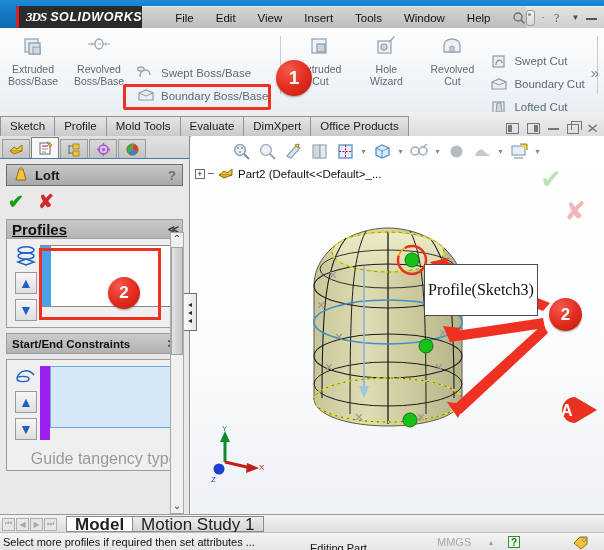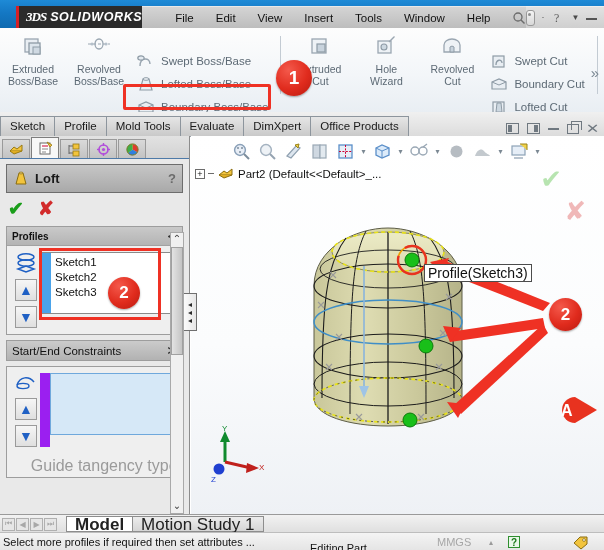--- a/index.html
+++ b/index.html
@@ -122,38 +122,38 @@
     border-bottom:1px solid #4e7aa8;
   }
   .pm-tab{
     width:28px;height:19px;border:1px solid #9a9a9a;border-bottom:none;
     background:linear-gradient(to bottom,#d9d9d9,#c3c3c3);
     display:flex;align-items:center;justify-content:center;cursor:default;box-sizing:border-box;
   }
   .pm-tab.active{background:#f7f7f7;height:21px;border-color:#7d7d7d;}
 
   .pm-head{
-    margin:5px 6px 0 6px;height:29px;border:1px solid #6d6d6d;
+    margin:5px 6px 0 6px;height:22px;border:1px solid #6d6d6d;
     background:linear-gradient(to bottom,#c6c6c6,#a9a9a9);
     display:flex;align-items:center;padding:0 6px;box-sizing:border-box;
   }
   .pm-head .ttl{font-size:13px;font-weight:bold;color:#1a1a1a;margin-left:6px;}
   .pm-head .qm{margin-left:auto;font-size:13px;font-weight:bold;color:#6b6b6b;cursor:default;}
 
   .pm-okrow{height:30px;display:flex;align-items:center;padding-left:8px;gap:14px;}
   .ok-check{font-size:19px;color:#1a9e1a;font-weight:bold;cursor:default;line-height:1;}
   .ok-x{font-size:19px;color:#d22b2b;font-weight:bold;cursor:default;line-height:1;}
 
   .sec{margin:3px 6px 0 6px;border:1px solid #9d9d9d;background:#efefef;box-sizing:border-box;}
   .sec-head{
     height:19px;display:flex;align-items:center;padding:0 5px;
     background:linear-gradient(to bottom,#c9c9c9,#b4b4b4);
     border-bottom:1px solid #a2a2a2;box-sizing:border-box;
   }
-  .sec-head .st{font-size:10px;font-weight:bold;color:#111;}
+  .sec-head .st{font-size:15px;font-weight:bold;color:#111;text-decoration:underline;}
   .sec-head .chev{margin-left:auto;font-size:11px;color:#333;font-weight:bold;letter-spacing:-2px;}
   .sec-body{display:flex;padding:6px 6px 6px 5px;}
   .sec-tools{width:28px;display:flex;flex-direction:column;align-items:center;gap:5px;}
   .tool-btn{
     width:22px;height:22px;border:1px solid #9a9a9a;background:linear-gradient(to bottom,#f6f6f6,#dfdfdf);
     display:flex;align-items:center;justify-content:center;cursor:default;box-sizing:border-box;
   }
   .arrow-up,.arrow-dn{color:#1f60c4;font-size:14px;font-weight:bold;line-height:1;}
   .listbox{
     flex:1;height:62px;border:1px solid #8a8a8a;background:#fff;display:flex;box-sizing:border-box;
@@ -162,21 +162,21 @@
   .lb-items{flex:1;padding:2px 4px;}
   .lb-item{font-size:11.5px;color:#111;line-height:15px;cursor:default;}
   .gc-box{flex:1;height:62px;border:1px solid #6fa8dc;background:#d6e8f7;box-sizing:border-box;}
   .gc-tan{text-align:right;font-size:16px;color:#9a9a9a;padding:4px 0 2px 0;}
 
   .sec-collapsed{
     margin:5px 6px 0 6px;height:21px;border:1px solid #9d9d9d;
     background:linear-gradient(to bottom,#cbcbcb,#b2b2b2);
     display:flex;align-items:center;padding:0 5px;box-sizing:border-box;
   }
-  .sec-collapsed .st{font-size:11.5px;font-weight:normal;color:#111;}
+  .sec-collapsed .st{font-size:11.5px;font-weight:bold;color:#111;}
   .sec-collapsed .chev{margin-left:auto;font-size:11px;color:#333;font-weight:bold;letter-spacing:-2px;}
 
   
   .hl-prof{
     position:absolute;left:39px;top:248px;width:122px;height:72px;
     border:3px solid #ef3124;box-sizing:border-box;z-index:8;
   }
 
   
   .lsb{
@@ -233,22 +233,22 @@
     background:radial-gradient(circle at 35% 28%,#f4594b 0%,#e02b1d 55%,#b81a10 100%);
     color:#fff;font-weight:bold;display:flex;align-items:center;justify-content:center;
     box-shadow:0 1px 2px rgba(0,0,0,.35);z-index:20;
   }
   #badge1{left:276px;top:60px;width:36px;height:36px;font-size:19px;}
   #badge2p{left:108px;top:277px;width:32px;height:32px;font-size:17px;}
   #badge2v{left:549px;top:298px;width:33px;height:33px;font-size:17px;}
 
   .tooltip{
     position:absolute;left:424px;top:265px;
-    background:#fff;border:1px solid #4c4c4c;padding:0px 3px;
-    font-size:14px;color:#111;white-space:nowrap;z-index:22;
+    background:#fff;border:1px solid #4c4c4c;padding:16px 3px;
+    font-size:16px;color:#111;white-space:nowrap;z-index:22;font-family:Liberation Serif, serif;
   }
   .callout-a{
     position:absolute;left:360px;top:259px;width:44px;height:28px;z-index:21;
   }
 
   
   .bottombar{
     position:absolute;left:0;top:514px;width:604px;height:18px;
     background:linear-gradient(to bottom,#f2f2f2,#dedede);
     border-top:1px solid #9a9a9a;display:flex;align-items:center;padding-left:2px;
@@ -359,29 +359,20 @@
 
       <div class="rb-col">
         <div class="rb-row">
           <span class="gi">
             <svg width="18" height="17" viewBox="0 0 18 17">
                 <path d="M3 13 C3 4, 13 4, 13 11" fill="none" stroke="#9aa6b1" stroke-width="1.4"></path>
                 <ellipse cx="4" cy="5" rx="3.2" ry="2.2" fill="#e4eaf0" stroke="#8e9ba6" stroke-width="1.2"></ellipse>
               </svg>
           </span>
           <span class="rl">Swept Boss/Base</span>
-        </div>
-        <div class="rb-row">
-          <span class="gi">
-            <svg width="18" height="17" viewBox="0 0 18 17">
-                <path d="M6 3 L12 3 L15 14 L3 14 Z" fill="#e9eef3" stroke="#8e9ba6" stroke-width="1.2"></path>
-                <ellipse cx="9" cy="3" rx="3" ry="1.3" fill="#f3f6f9" stroke="#8e9ba6" stroke-width="1"></ellipse>
-              </svg>
-          </span>
-          <span class="rl">Lofted Boss/Base</span>
         </div>
         <div class="rb-row">
           <span class="gi">
             <svg width="18" height="17" viewBox="0 0 18 17">
                 <path d="M2 6 L9 3 L16 6 L16 13 L2 13 Z" fill="#e9eef3" stroke="#8e9ba6" stroke-width="1.2"></path>
                 <path d="M2 6 L9 9 L16 6" fill="none" stroke="#8e9ba6" stroke-width="1"></path>
               </svg>
           </span>
           <span class="rl">Boundary Boss/Base</span>
         </div>
@@ -573,25 +564,20 @@
           </span>
           <span class="tool-btn">
             <span class="arrow-up">▲</span>
           </span>
           <span class="tool-btn">
             <span class="arrow-dn">▼</span>
           </span>
         </div>
         <div class="listbox">
           <div class="lb-gutter"></div>
-          <div class="lb-items">
-            <div class="lb-item">Sketch1</div>
-            <div class="lb-item">Sketch2</div>
-            <div class="lb-item">Sketch3</div>
-          </div>
         </div>
       </div>
     </div>
 
     <div class="sec-collapsed">
       <span class="st">Start/End Constraints</span>
       <span class="chev">≫</span>
     </div>
 
     <div class="sec" style="margin-top:5px;">

